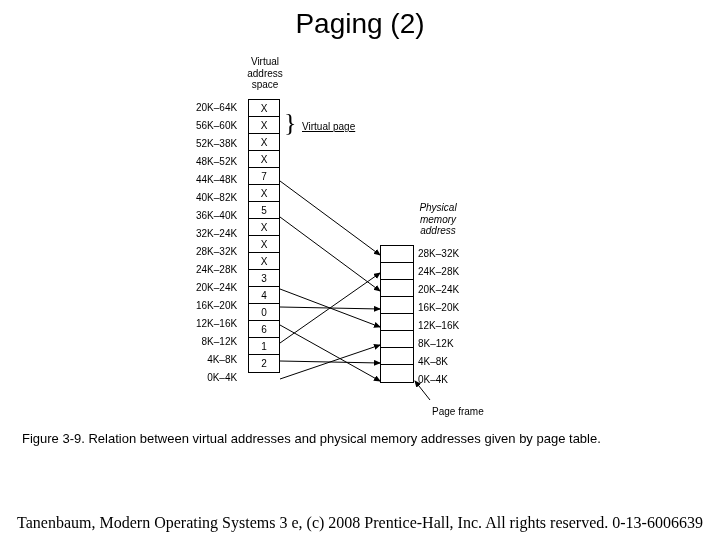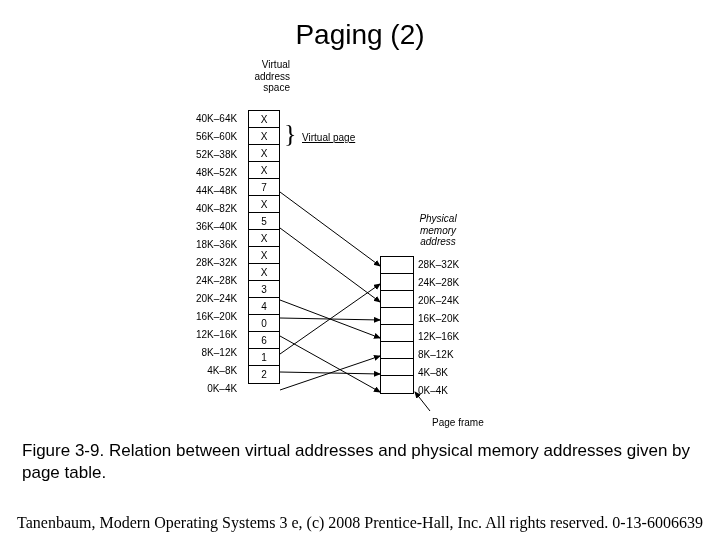--- a/index.html
+++ b/index.html
@@ -8,21 +8,21 @@
     width: 720px;
     height: 540px;
     background: #fff;
     font-family: Arial, Helvetica, sans-serif;
     position: relative;
     overflow: hidden;
   }
   .title {
     text-align: center;
     font-size: 28px;
-    padding-top: 19px;
+    padding-top: 8px;
     padding-bottom: 4px;
   }
   .diagram {
     position: relative;
     width: 100%;
     height: 380px;
   }
   .col-header {
     position: absolute;
     font-size: 10px;
@@ -90,55 +90,55 @@
     position: absolute;
     left: 0;
     top: 0;
     width: 100%;
     height: 100%;
     pointer-events: none;
   }
   .caption {
     position: absolute;
     left: 22px;
-    top: 440px;
+    top: 431px;
     width: 676px;
-    font-size: 17px;
+    font-size: 13px;
     line-height: 1.3;
   }
   .footer {
     position: absolute;
     left: 0;
     bottom: 8px;
     width: 100%;
     text-align: center;
     font-family: "Times New Roman", serif;
     font-size: 16px;
   }
 </style>
 </head>
 <body>
 
 <div class="title">Paging (2)</div>
 
 <div class="diagram">
 
-  <div class="col-header" style="left:240px; top:4px; width:50px;text-align:right;" id="v-header">Virtual<br>address<br>space</div>
+  <div class="col-header" style="left:240px; top:12px; width:50px;" id="v-header">Virtual<br>address<br>space</div>
 
   <div class="col-header" style="left:410px; top:158px; width:56px;font-style:italic;" id="p-header">Physical<br>memory<br>address</div>
 
   <div class="vlabels" id="v-labels">
-      <div>40K–64K</div>
+      <div>20K–64K</div>
       <div>56K–60K</div>
       <div>52K–38K</div>
       <div>48K–52K</div>
       <div>44K–48K</div>
       <div>40K–82K</div>
       <div>36K–40K</div>
-      <div>18K–36K</div>
+      <div>32K–24K</div>
       <div>28K–32K</div>
       <div>24K–28K</div>
       <div>20K–24K</div>
       <div>16K–20K</div>
       <div>12K–16K</div>
       <div>8K–12K</div>
       <div>4K–8K</div>
       <div>0K–4K</div>
     </div>
   <div class="vtable" id="v-table">

